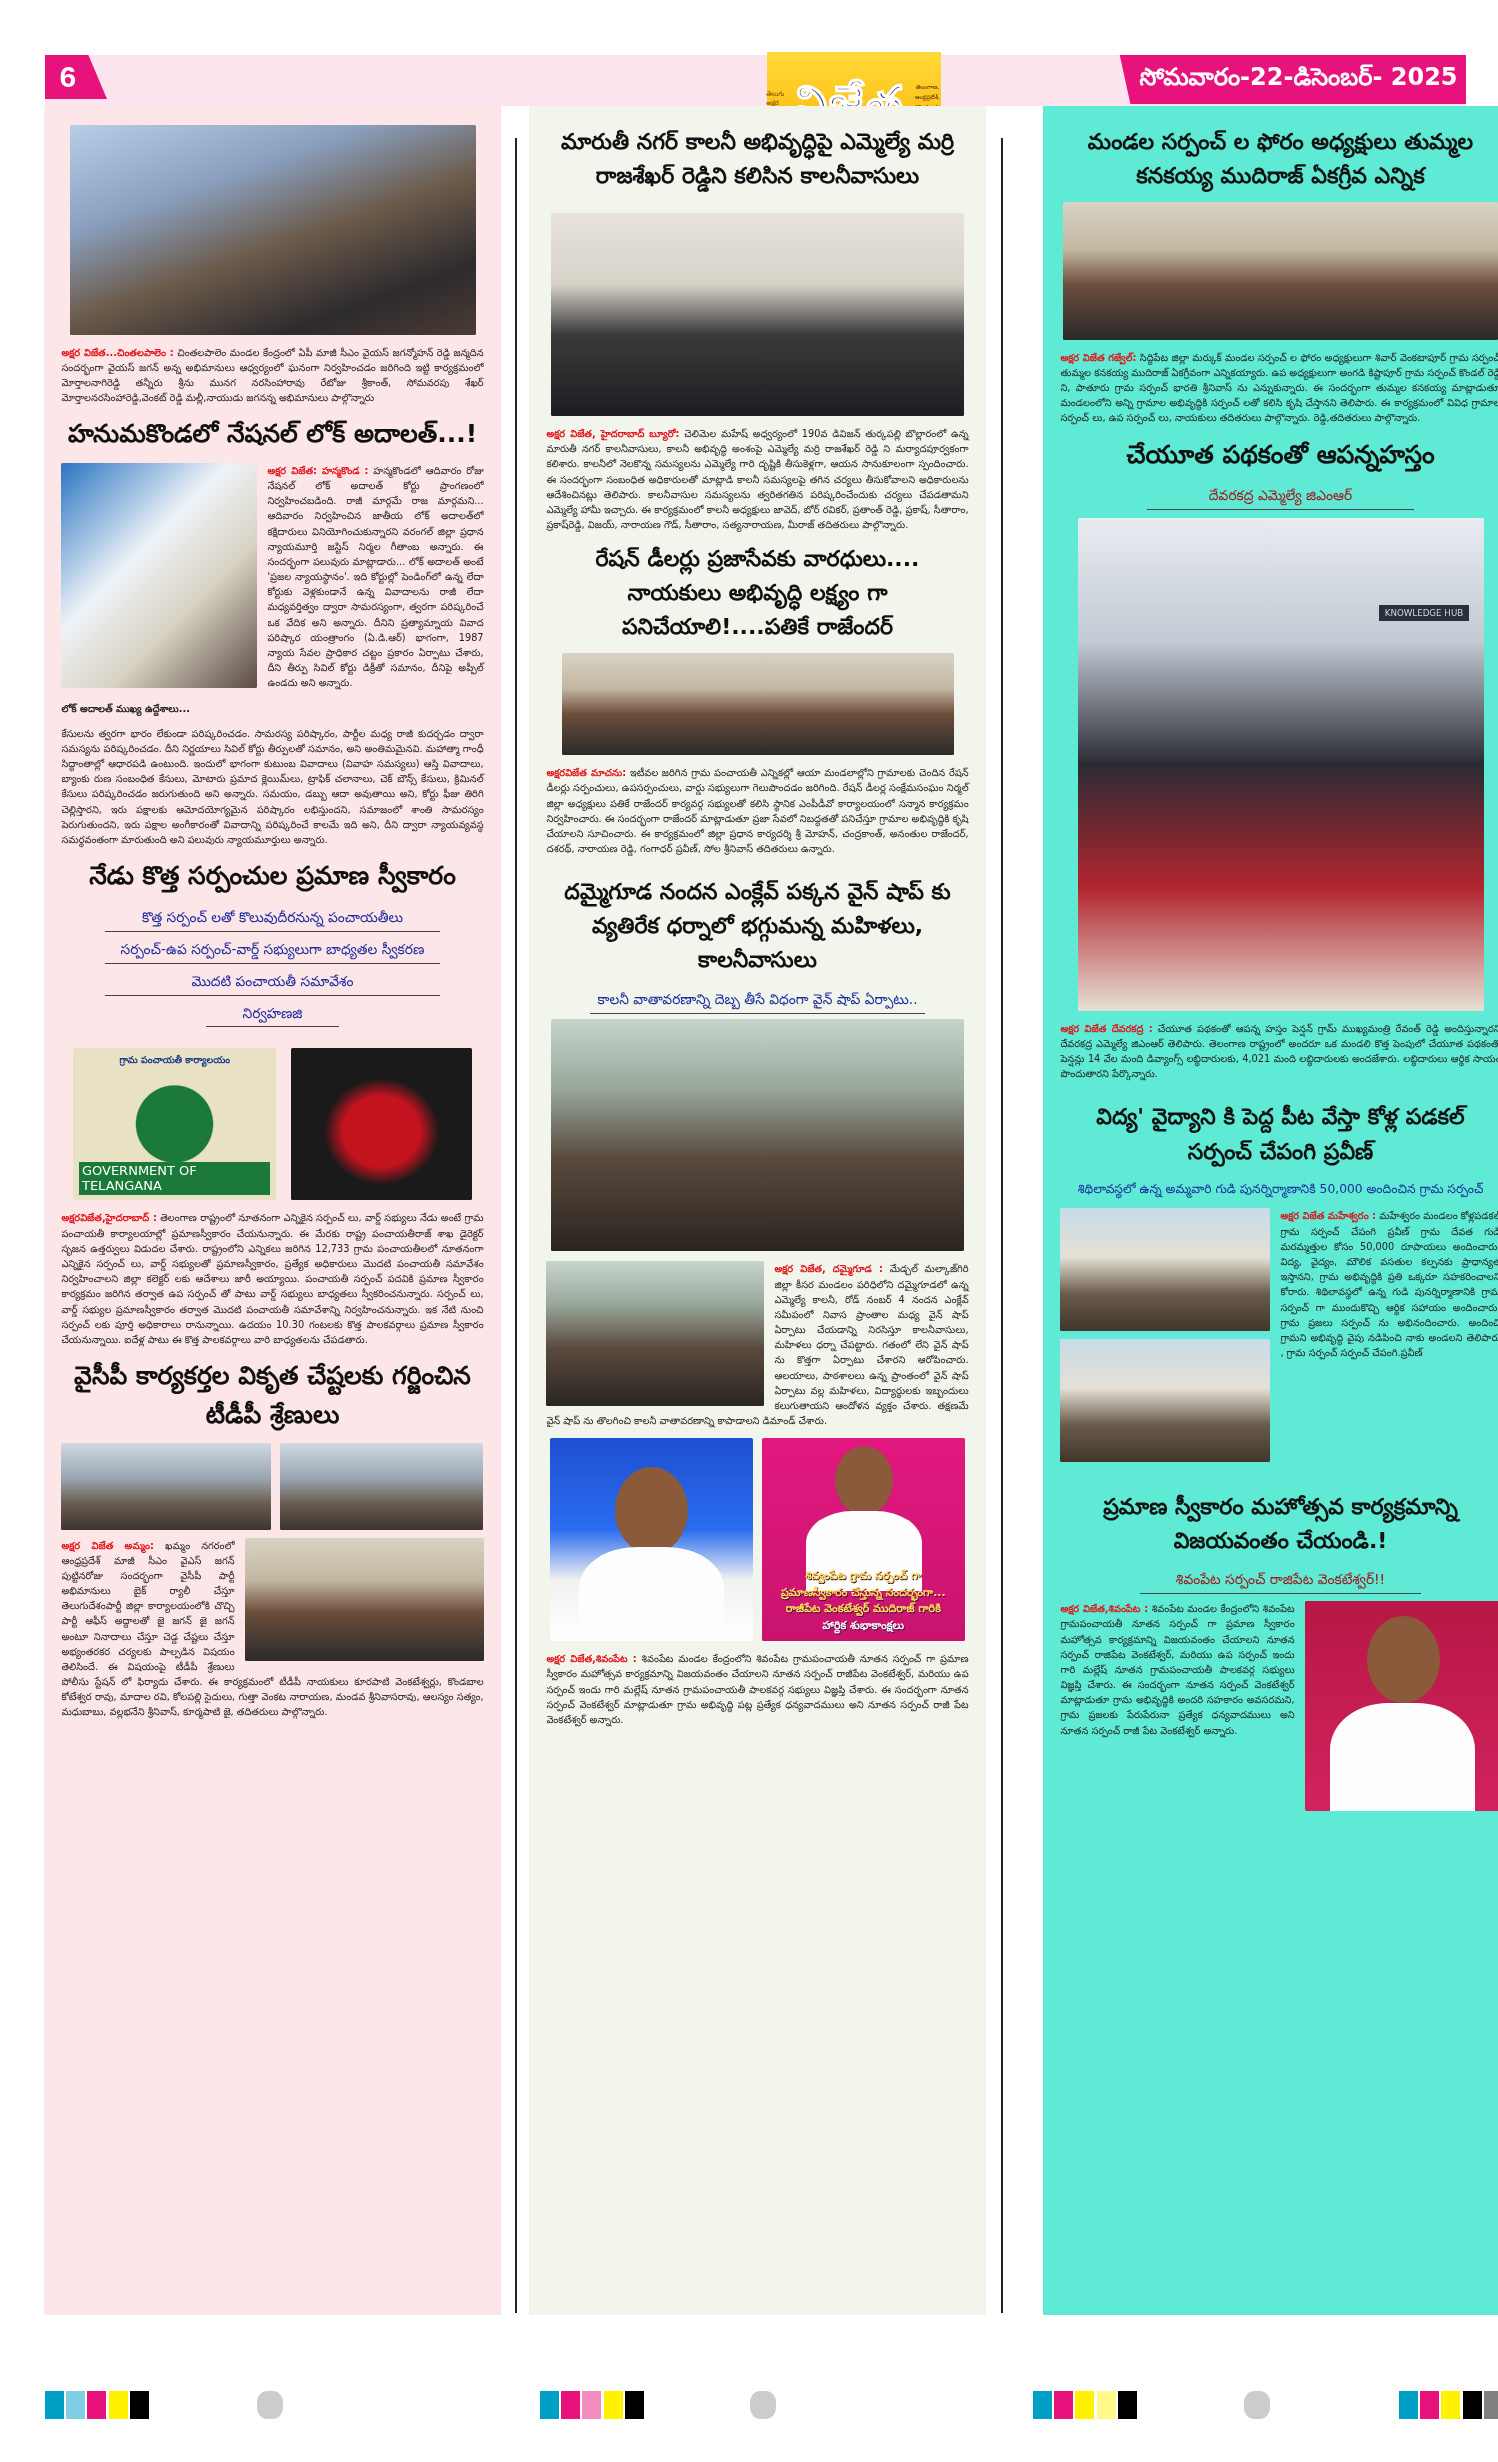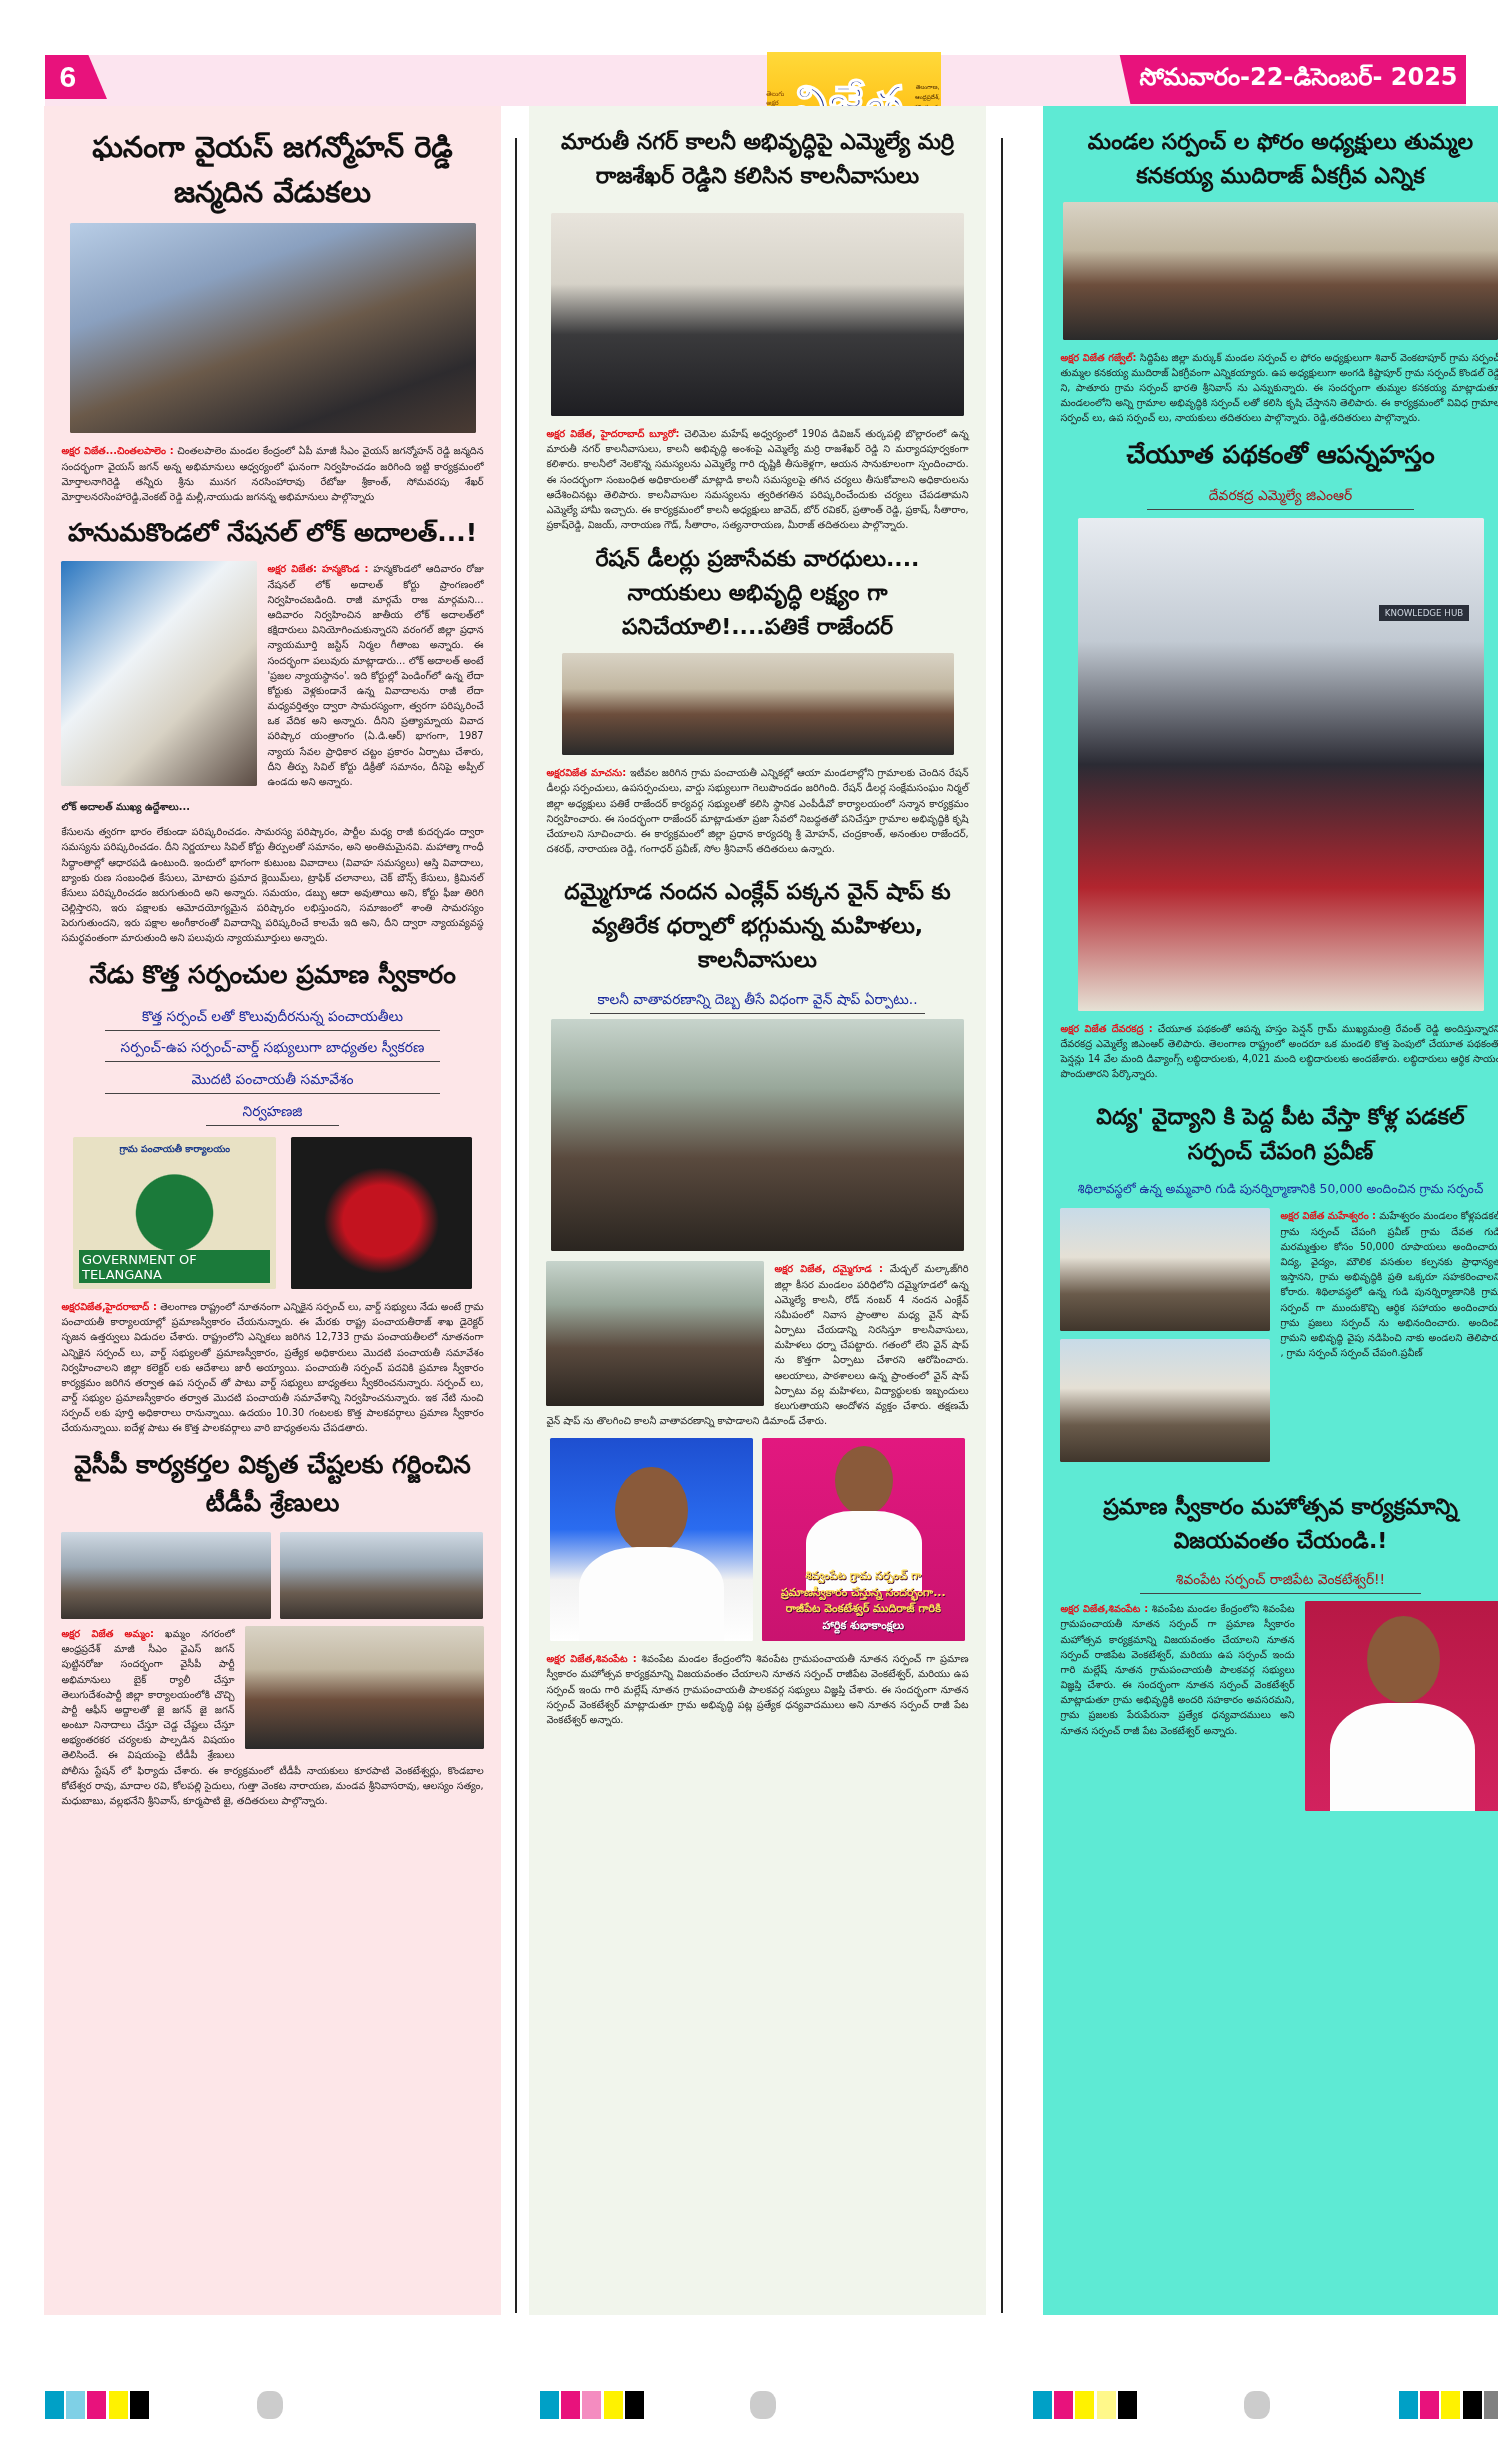--- a/index.html
+++ b/index.html
@@ -75,39 +75,38 @@
   <div class="name">విజేత</div>
   <div class="sub">తెలంగాణ, ఆంధ్రప్రదేశ్, తమిళనాడు, కర్ణాటక</div>
 </div>
 <div class="date-band">సోమవారం-22-డిసెంబర్- 2025</div>
 
 <div class="rule" style="left:515px"></div>
 <div class="rule" style="left:1001px"></div>
 
 <div class="col col-left">
   <section>
-    <h1 class="headline h-xl">ఘనంగా వైయస్ జగన్మోహన్ రెడ్డి జన్మదిన వేడుకలు</h1>
     <div class="photo ph-crowd" style="width:406px;height:210px"></div>
     <p class="body"><span class="byline">అక్షర విజేత...చింతలపాలెం :</span> <span>చింతలపాలెం మండల కేంద్రంలో ఏపీ మాజీ సీఎం వైయస్ జగన్మోహన్ రెడ్డి జన్మదిన సందర్భంగా వైయస్ జగన్ అన్న అభిమానులు ఆధ్వర్యంలో ఘనంగా నిర్వహించడం జరిగింది ఇట్టి కార్యక్రమంలో మోర్తాలనాగిరెడ్డి తన్నీరు శ్రీను మునగ నరసింహారావు రేటోజు శ్రీకాంత్, సోమవరపు శేఖర్ మోర్తాలనరసింహారెడ్డి,వెంకట్ రెడ్డి మల్లీ,నాయుడు జగనన్న అభిమానులు పాల్గొన్నారు</span></p>
   </section>
 
   <section>
     <h1 class="headline h-lg">హనుమకొండలో నేషనల్ లోక్ అదాలత్...!</h1>
     <div class="photo ph-bank float-l" style="width:196px;height:225px"></div>
     <p class="body"><span class="byline">అక్షర విజేత: హన్మకొండ :</span> <span>హన్మకొండలో ఆదివారం రోజు నేషనల్ లోక్ అదాలత్ కోర్టు ప్రాంగణంలో నిర్వహించబడింది. రాజీ మార్గమే రాజ మార్గమని... ఆదివారం నిర్వహించిన జాతీయ లోక్ అదాలత్‌లో కక్షిదారులు వినియోగించుకున్నారని వరంగల్ జిల్లా ప్రధాన న్యాయమూర్తి జస్టిస్ నిర్మల గీతాంబ అన్నారు. ఈ సందర్భంగా పలువురు మాట్లాడారు... లోక్ అదాలత్ అంటే 'ప్రజల న్యాయస్థానం'. ఇది కోర్టుల్లో పెండింగ్‌లో ఉన్న లేదా కోర్టుకు వెళ్లకుండానే ఉన్న వివాదాలను రాజీ లేదా మధ్యవర్తిత్వం ద్వారా సామరస్యంగా, త్వరగా పరిష్కరించే ఒక వేదిక అని అన్నారు. దీనిని ప్రత్యామ్నాయ వివాద పరిష్కార యంత్రాంగం (ఏ.డి.ఆర్) భాగంగా, 1987 న్యాయ సేవల ప్రాధికార చట్టం ప్రకారం ఏర్పాటు చేశారు, దీని తీర్పు సివిల్ కోర్టు డిక్రీతో సమానం, దీనిపై అప్పీల్ ఉండదు అని అన్నారు.</span></p>
     <p class="body clear"><b>లోక్ అదాలత్ ముఖ్య ఉద్దేశాలు...</b></p>
     <p class="body">కేసులను త్వరగా భారం లేకుండా పరిష్కరించడం. సామరస్య పరిష్కారం, పార్టీల మధ్య రాజీ కుదర్చడం ద్వారా సమస్యను పరిష్కరించడం. దీని నిర్ణయాలు సివిల్ కోర్టు తీర్పులతో సమానం, అని అంతిమమైనవి. మహాత్మా గాంధీ సిద్ధాంతాల్లో ఆధారపడి ఉంటుంది. ఇందులో భాగంగా కుటుంబ వివాదాలు (వివాహ సమస్యలు) ఆస్తి వివాదాలు, బ్యాంకు రుణ సంబంధిత కేసులు, మోటారు ప్రమాద క్లెయిమ్‌లు, ట్రాఫిక్ చలానాలు, చెక్ బౌన్స్ కేసులు, క్రిమినల్ కేసులు పరిష్కరించడం జరుగుతుంది అని అన్నారు. సమయం, డబ్బు ఆదా అవుతాయి అని, కోర్టు ఫీజు తిరిగి చెల్లిస్తారని, ఇరు పక్షాలకు ఆమోదయోగ్యమైన పరిష్కారం లభిస్తుందని, సమాజంలో శాంతి సామరస్యం పెరుగుతుందని, ఇరు పక్షాల అంగీకారంతో వివాదాన్ని పరిష్కరించే కాలమే ఇది అని, దీని ద్వారా న్యాయవ్యవస్థ సమర్థవంతంగా మారుతుంది అని పలువురు న్యాయమూర్తులు అన్నారు.</p>
   </section>
 
   <section>
     <h1 class="headline h-lg">నేడు కొత్త సర్పంచుల ప్రమాణ స్వీకారం</h1>
     <div class="sub blue underline">కొత్త సర్పంచ్ లతో కొలువుదీరనున్న పంచాయతీలు</div>
     <div class="sub blue underline">సర్పంచ్-ఉప సర్పంచ్-వార్డ్ సభ్యులుగా బాధ్యతల స్వీకరణ</div>
     <div class="sub blue underline">మొదటి పంచాయతీ సమావేశం</div>
-    <div class="sub blue underline" style="margin:0 145px 11px">నిర్వహణజి</div>
+    <div class="sub blue underline" style="margin:0 145px 21px">నిర్వహణజి</div>
     <div style="display:flex;gap:14.5px;justify-content:center;margin:7.3px 0 10px">
       <div class="photo ph-govt" style="width:203px;height:152px;margin:0;display:flex;flex-direction:column;justify-content:space-between;align-items:center;padding:5.8px">
         <span style="font-size:9.4px;color:#1b3a8a;font-weight:bold">గ్రామ పంచాయతీ కార్యాలయం</span>
         <span style="font-size:13px;color:#fff;font-weight:normal;background:#1b7a3a;padding:1.5px 2.9px">GOVERNMENT OF TELANGANA</span>
       </div>
       <div class="photo ph-chair" style="width:181px;height:152px;margin:0"></div>
     </div>
     <p class="body"><span class="byline">అక్షరవిజేత,హైదరాబాద్ :</span> <span>తెలంగాణ రాష్ట్రంలో నూతనంగా ఎన్నికైన సర్పంచ్ లు, వార్డ్ సభ్యులు నేడు అంటే గ్రామ పంచాయతీ కార్యాలయాల్లో ప్రమాణస్వీకారం చేయనున్నారు. ఈ మేరకు రాష్ట్ర పంచాయతీరాజ్ శాఖ డైరెక్టర్ సృజన ఉత్తర్వులు విడుదల చేశారు. రాష్ట్రంలోని ఎన్నికలు జరిగిన 12,733 గ్రామ పంచాయతీలలో నూతనంగా ఎన్నికైన సర్పంచ్ లు, వార్డ్ సభ్యులతో ప్రమాణస్వీకారం, ప్రత్యేక అధికారులు మొదటి పంచాయతీ సమావేశం నిర్వహించాలని జిల్లా కలెక్టర్ లకు ఆదేశాలు జారీ అయ్యాయి. పంచాయతీ సర్పంచ్ పదవికి ప్రమాణ స్వీకారం కార్యక్రమం జరిగిన తర్వాత ఉప సర్పంచ్ తో పాటు వార్డ్ సభ్యులు బాధ్యతలు స్వీకరించనున్నారు. సర్పంచ్ లు, వార్డ్ సభ్యుల ప్రమాణస్వీకారం తర్వాత మొదటి పంచాయతీ సమావేశాన్ని నిర్వహించనున్నారు. ఇక నేటి నుంచి సర్పంచ్ లకు పూర్తి అధికారాలు రానున్నాయి. ఉదయం 10.30 గంటలకు కొత్త పాలకవర్గాలు ప్రమాణ స్వీకారం చేయనున్నాయి. ఐదేళ్ల పాటు ఈ కొత్త పాలకవర్గాలు వారి బాధ్యతలను చేపడతారు.</span></p>
   </section>
 

